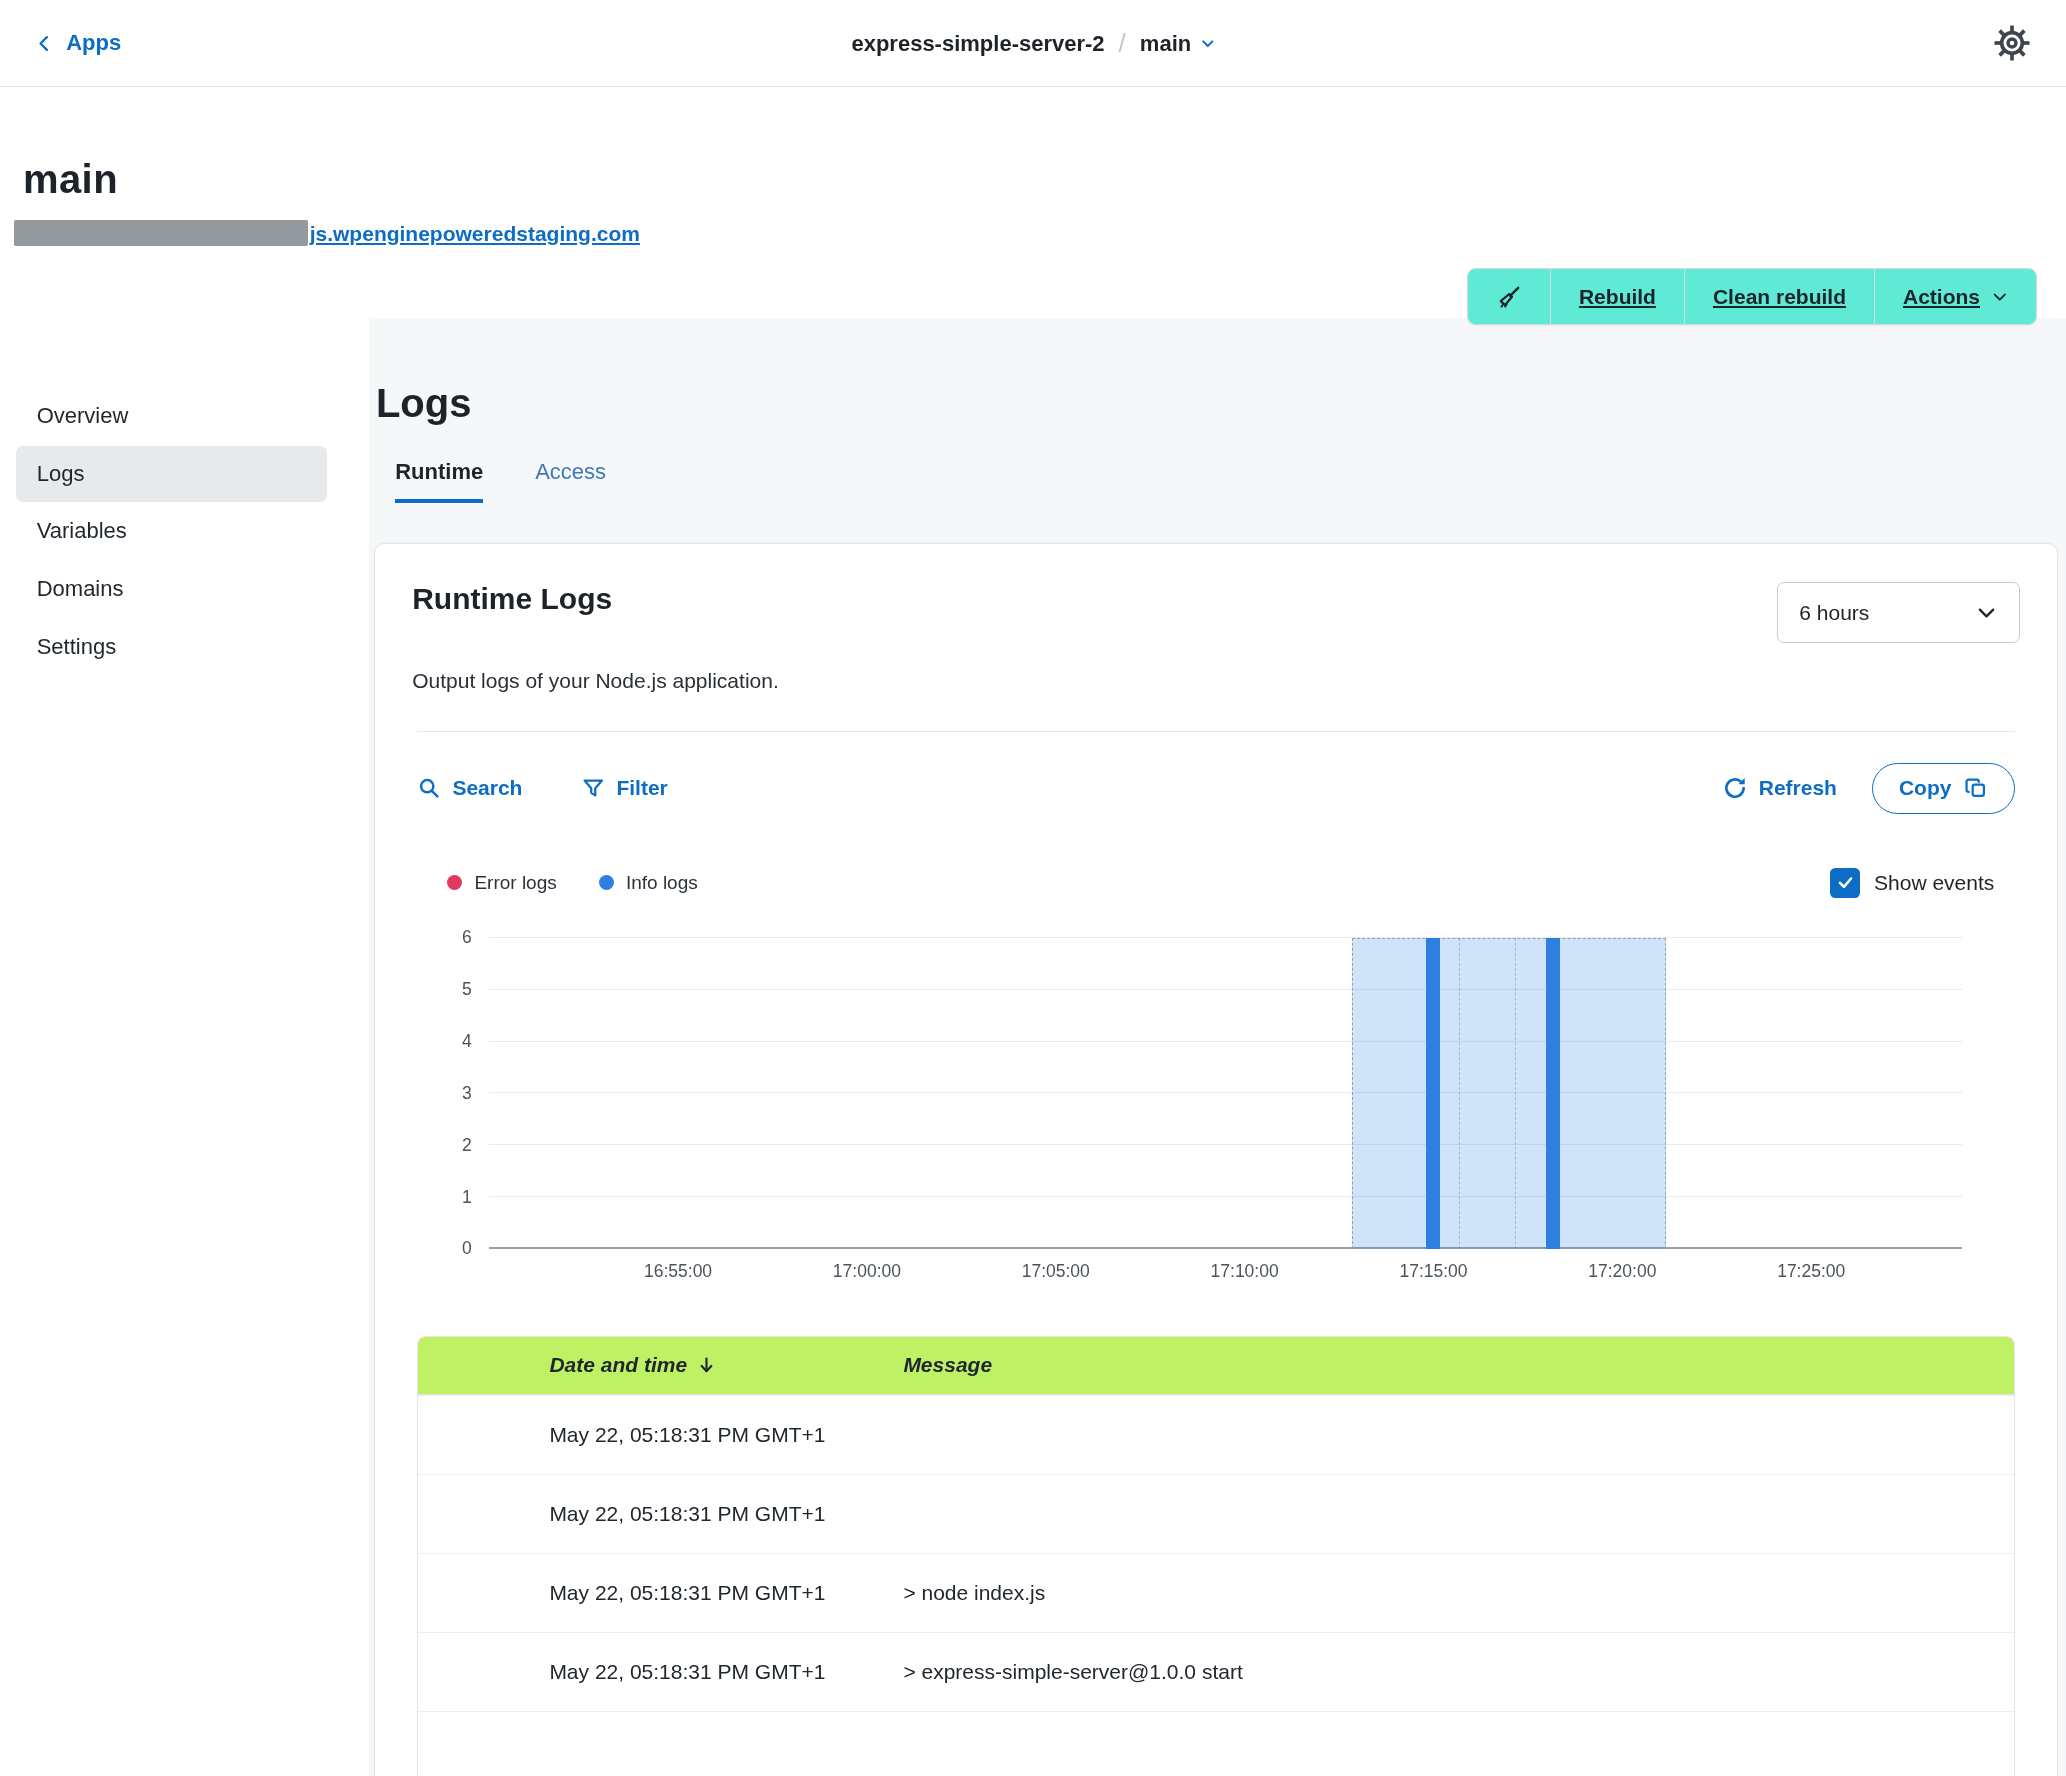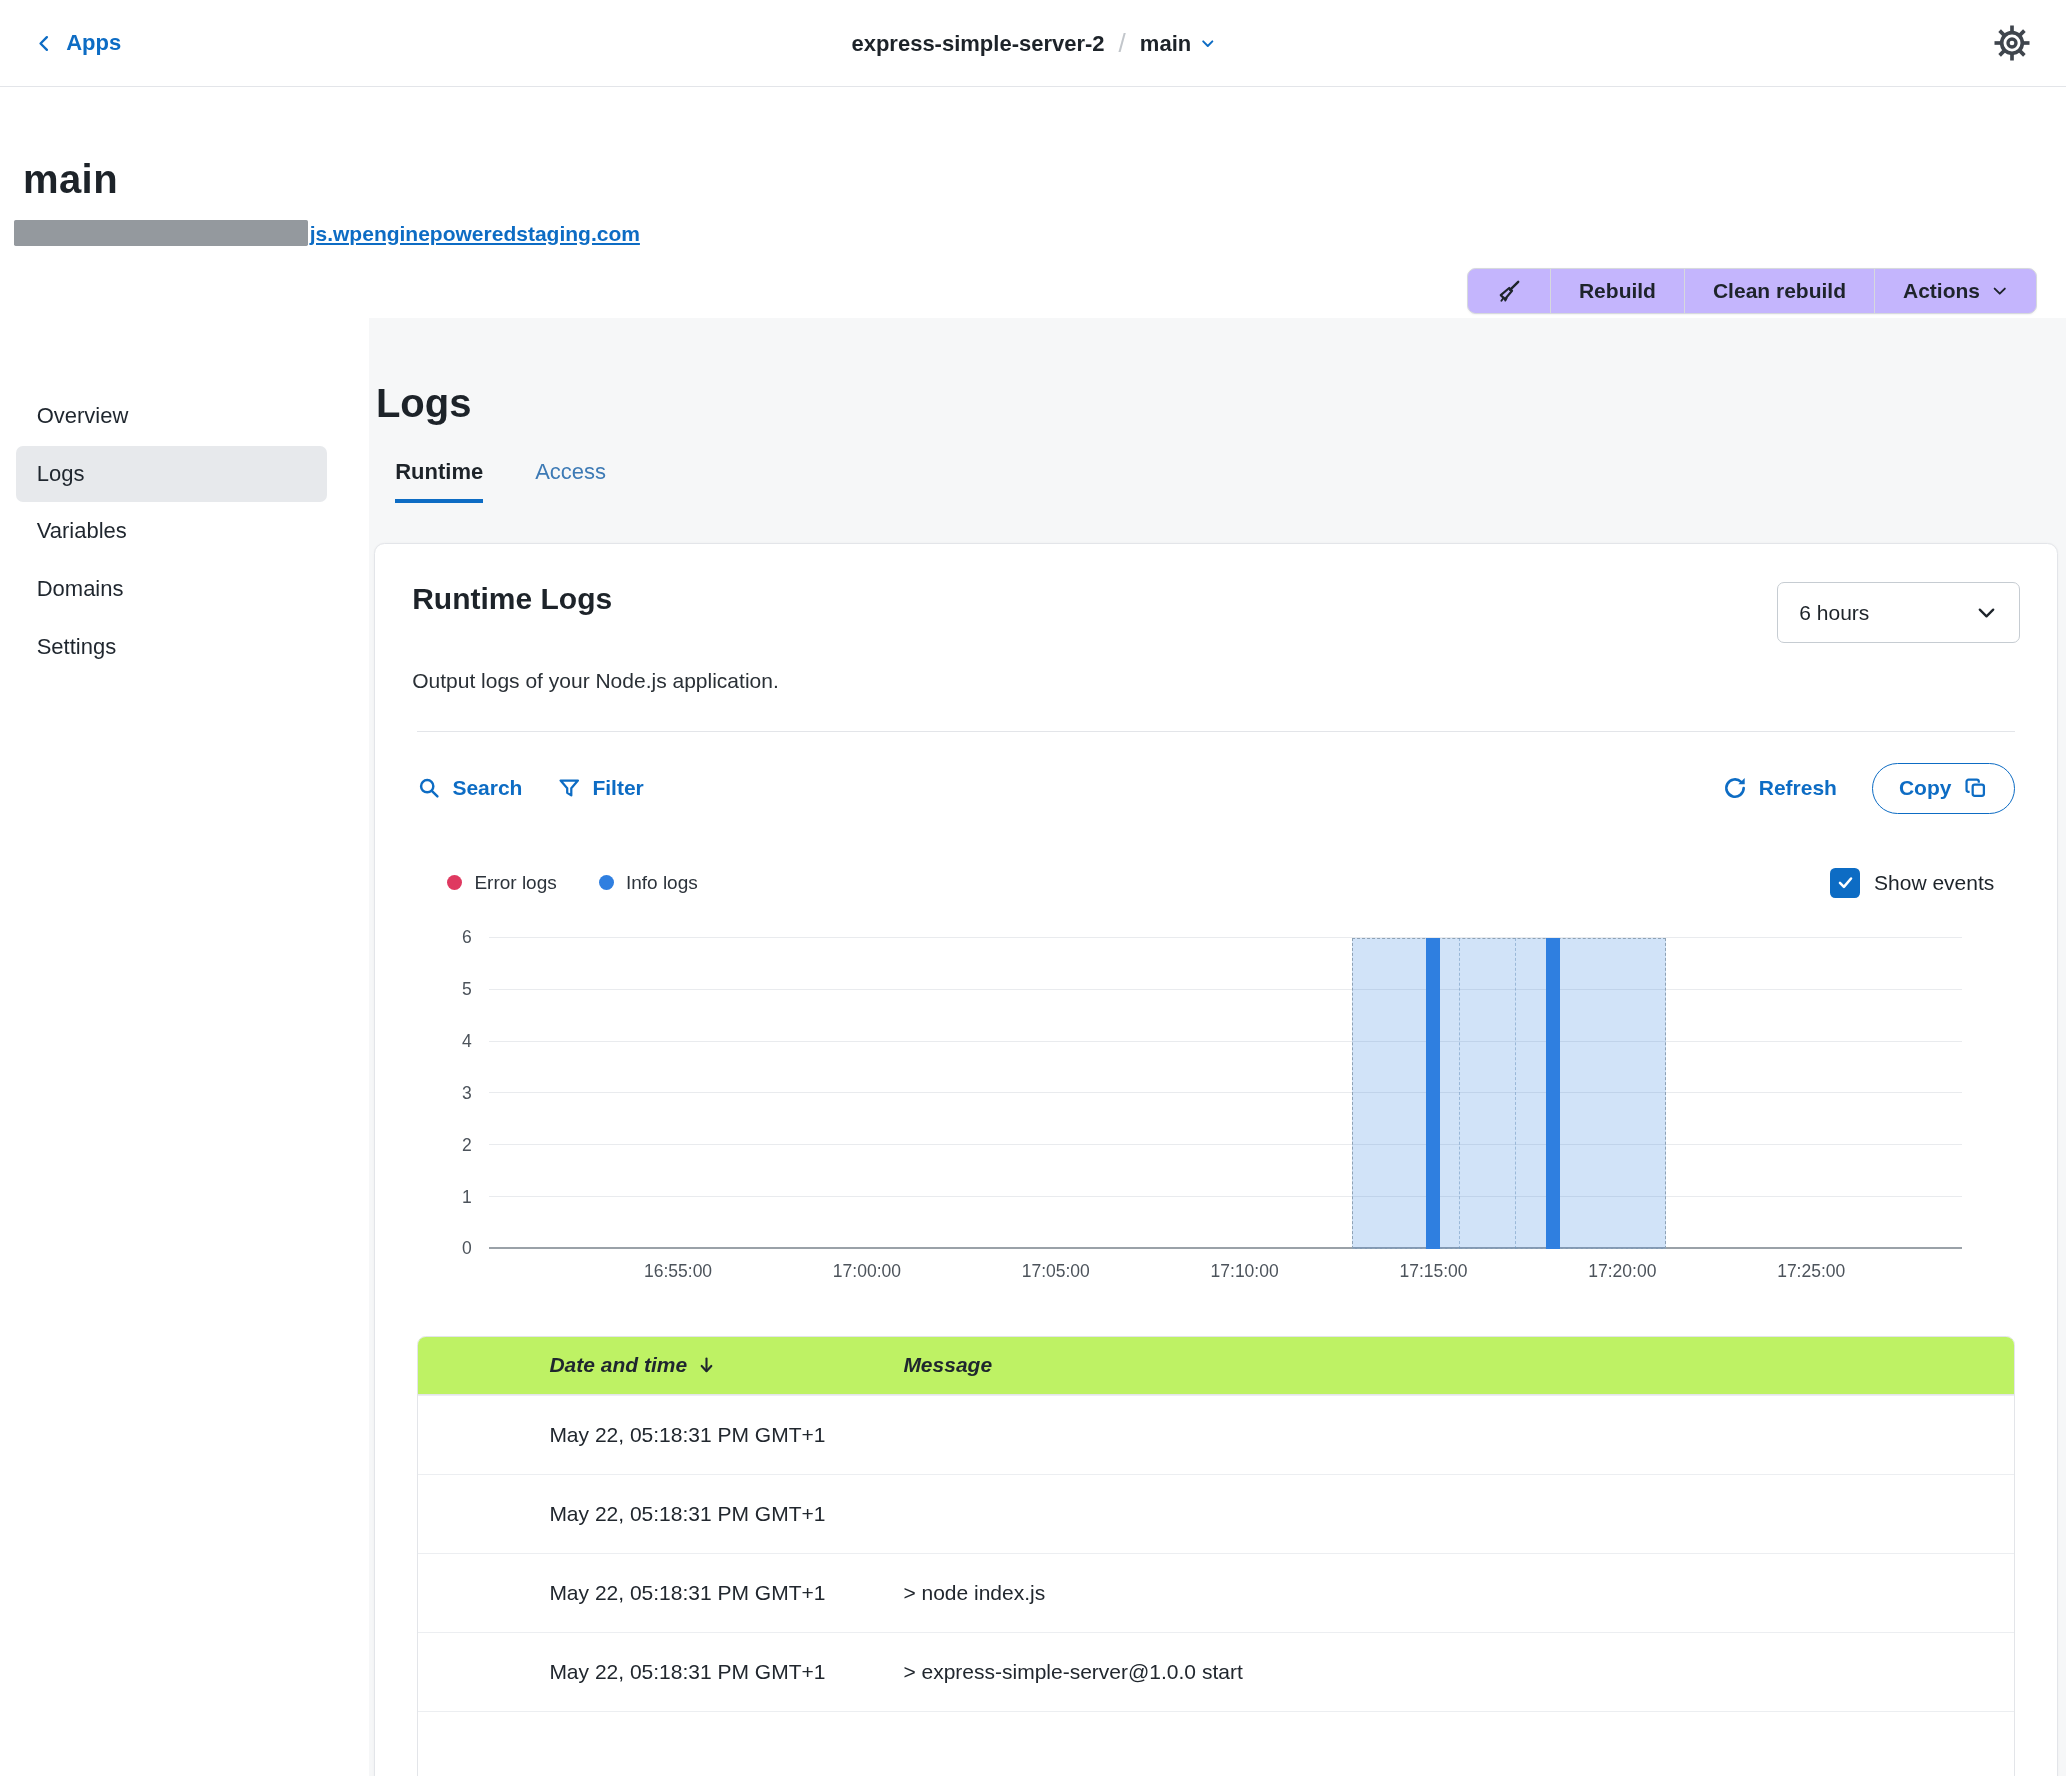--- a/index.html
+++ b/index.html
@@ -34,24 +34,24 @@
   .crumb .branch-btn{display:flex;align-items:center;gap:8.7px;font-weight:700;font-size:22px;}
   .topbar .gear-btn{margin-left:auto;display:flex;align-items:center;}
 
   
   .app-header{position:relative;background:#fff;height:231px;}
   .app-title{margin:0;padding:70px 0 0 23px;font-size:40px;font-weight:700;letter-spacing:0.4px;}
   .url-row{display:flex;align-items:flex-end;padding:17.5px 0 0 14px;}
   .redacted{display:inline-block;width:294px;height:26px;background:#94999e;border-radius:1.7px;}
   .app-url{color:var(--accent);font-size:21px;font-weight:700;text-decoration:underline;margin-left:1.7px;}
   .actions-bar{
-    position:absolute;top:181px;right:30px;height:46px;
-    display:flex;align-items:stretch;background:#c4b5fd;
+    position:absolute;top:181px;right:30px;height:57px;
+    display:flex;align-items:stretch;background:#5eead4;
     border:0.9px solid #d6d9dd;border-radius:8.7px;
-    box-shadow:0 0.9px 1.7px rgba(16,24,40,.05);overflow:hidden;
+    box-shadow:0 0.9px 1.7px rgba(16,24,40,.05);overflow:hidden;text-decoration:underline;
   }
   .seg{display:flex;align-items:center;gap:10.5px;padding:0 28px;font-size:21px;font-weight:700;color:#1e242b;white-space:nowrap;}
   .seg + .seg{border-left:0.9px solid #d6d9dd;}
 
   
   .layout{display:flex;height:1458px;}
   .sidebar{width:369px;background:#fff;padding-top:70px;flex-shrink:0;}
   .side-item{
     display:block;width:311px;margin:0 0 1.7px 15.7px;padding:15px 21px;
     font-size:22px;color:#1f262e;border-radius:7px;text-align:left;
@@ -78,21 +78,21 @@
     width:243px;height:61px;border:0.9px solid #c6ccd2;border-radius:7px;
     display:flex;align-items:center;justify-content:space-between;
     padding:0 21px;font-size:21px;color:#1d2329;background:#fff;
   }
   .card-desc{margin-top:26px;font-size:21px;color:#2a3036;}
   .learn-row{margin-top:15.7px;}
   .learn-link{display:inline-flex;align-items:center;gap:12.2px;color:var(--accent);font-size:21px;font-weight:700;}
   .divider{border:none;border-top:0.9px solid var(--border);margin:38px 5.2px 0 5.2px;}
 
   .tools-row{display:flex;justify-content:space-between;align-items:center;margin-top:31px;padding:0 5.2px;}
-  .tools-left{display:flex;align-items:flex-start;gap:35px;}
+  .tools-left{display:flex;align-items:flex-start;gap:59px;}
   .tools-right{display:flex;align-items:center;gap:35px;}
   .tool-link{display:flex;align-items:center;gap:10.5px;color:var(--accent);font-size:21px;font-weight:700;}
   .copy-btn{
     display:flex;align-items:center;gap:12.2px;color:var(--accent);
     border:1.7px solid var(--accent);border-radius:873px;background:#fff;
     padding:12.2px 26px;font-size:21px;font-weight:700;
   }
 
   .legend-row{display:flex;justify-content:space-between;align-items:center;margin-top:54px;padding:0 26px 0 35px;}
   .legend-left{display:flex;align-items:center;gap:42px;}

